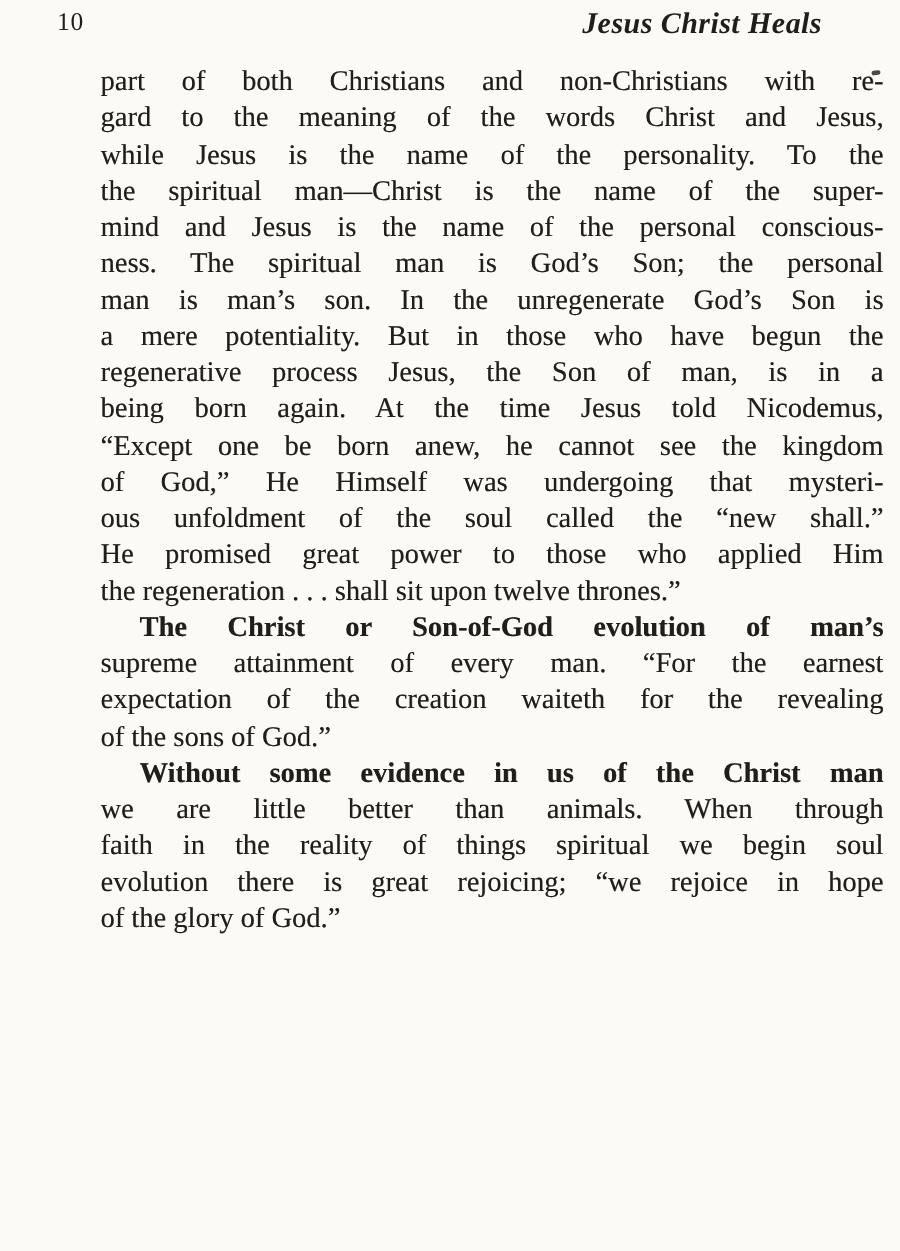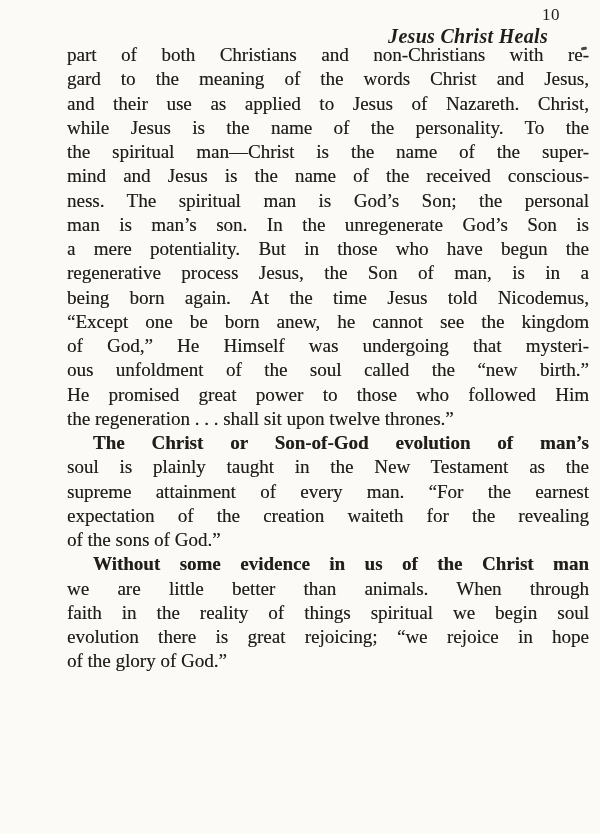--- a/index.html
+++ b/index.html
@@ -12,23 +12,22 @@
   }
   .page {
     position: relative;
     width: 600px; height: 834px;
     box-sizing: border-box;
     padding: 5px 40px 0 38px;
   }
   .running-head {
     display: flex;
     justify-content: space-between;
-    align-items: flex-end;
+    align-items: flex-start;
     height: 26px;
-    flex-direction: column;
   }
   .page-number {
     font-size: 17px;
     letter-spacing: 0.5px;
   }
   .running-title {
     font-style: italic;
     font-size: 20px;
     font-weight: 600;
     letter-spacing: 0.3px;
@@ -63,36 +62,34 @@
 <body>
 
 <div class="page">
   <header class="running-head">
     <span class="page-number">10</span>
     <span class="running-title">Jesus Christ Heals</span>
   </header>
   <main class="body-text">
       <div class="line">part of both Christians and non-Christians with re-</div>
       <div class="line">gard to the meaning of the words Christ and Jesus,</div>
-      <div class="line">and their use as applied to Jesus of Nazareth. Christ,</div>
       <div class="line">while Jesus is the name of the personality. To the</div>
       <div class="line">the spiritual man—Christ is the name of the super-</div>
-      <div class="line">mind and Jesus is the name of the received conscious-</div>
+      <div class="line">mind and Jesus is the name of the personal conscious-</div>
       <div class="line">ness. The spiritual man is God’s Son; the personal</div>
       <div class="line">man is man’s son. In the unregenerate God’s Son is</div>
       <div class="line">a mere potentiality. But in those who have begun the</div>
       <div class="line">regenerative process Jesus, the Son of man, is in a</div>
       <div class="line">being born again. At the time Jesus told Nicodemus,</div>
       <div class="line">“Except one be born anew, he cannot see the kingdom</div>
       <div class="line">of God,” He Himself was undergoing that mysteri-</div>
-      <div class="line">ous unfoldment of the soul called the “new birth.”</div>
-      <div class="line">He promised great power to those who followed Him</div>
+      <div class="line">ous unfoldment of the soul called the “new shall.”</div>
+      <div class="line">He promised great power to those who applied Him</div>
       <div class="line last">the regeneration . . . shall sit upon twelve thrones.”</div>
       <div class="line indent">The Christ or Son-of-God evolution of man’s</div>
-      <div class="line">soul is plainly taught in the New Testament as the</div>
       <div class="line">supreme attainment of every man. “For the earnest</div>
       <div class="line">expectation of the creation waiteth for the revealing</div>
       <div class="line last">of the sons of God.”</div>
       <div class="line indent">Without some evidence in us of the Christ man</div>
       <div class="line">we are little better than animals. When through</div>
       <div class="line">faith in the reality of things spiritual we begin soul</div>
       <div class="line">evolution there is great rejoicing; “we rejoice in hope</div>
       <div class="line last">of the glory of God.”</div>
     </main>
   <span class="speck"></span>

